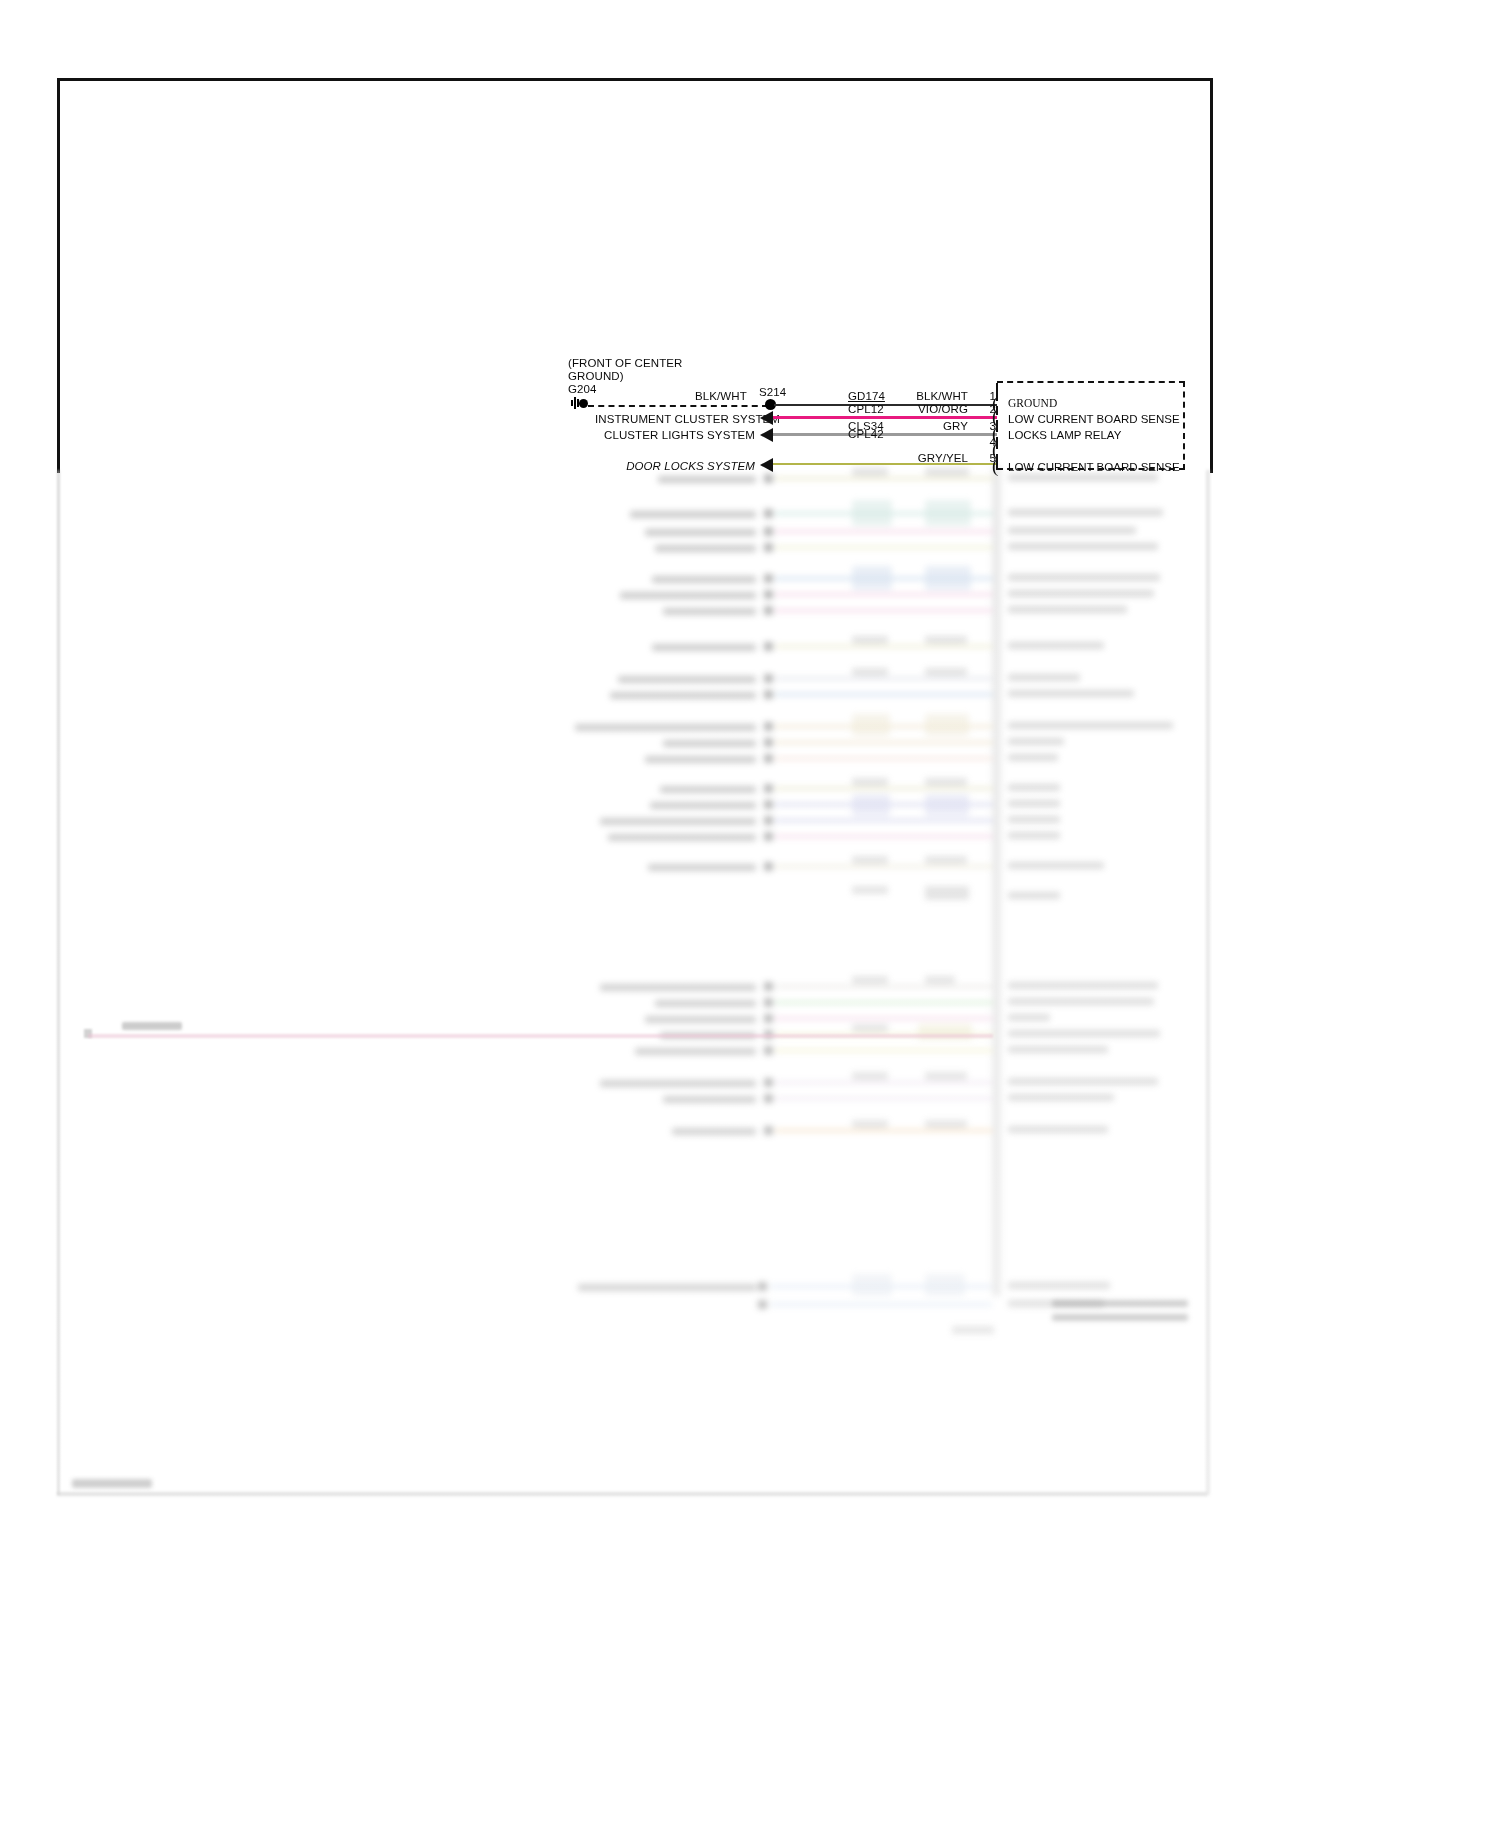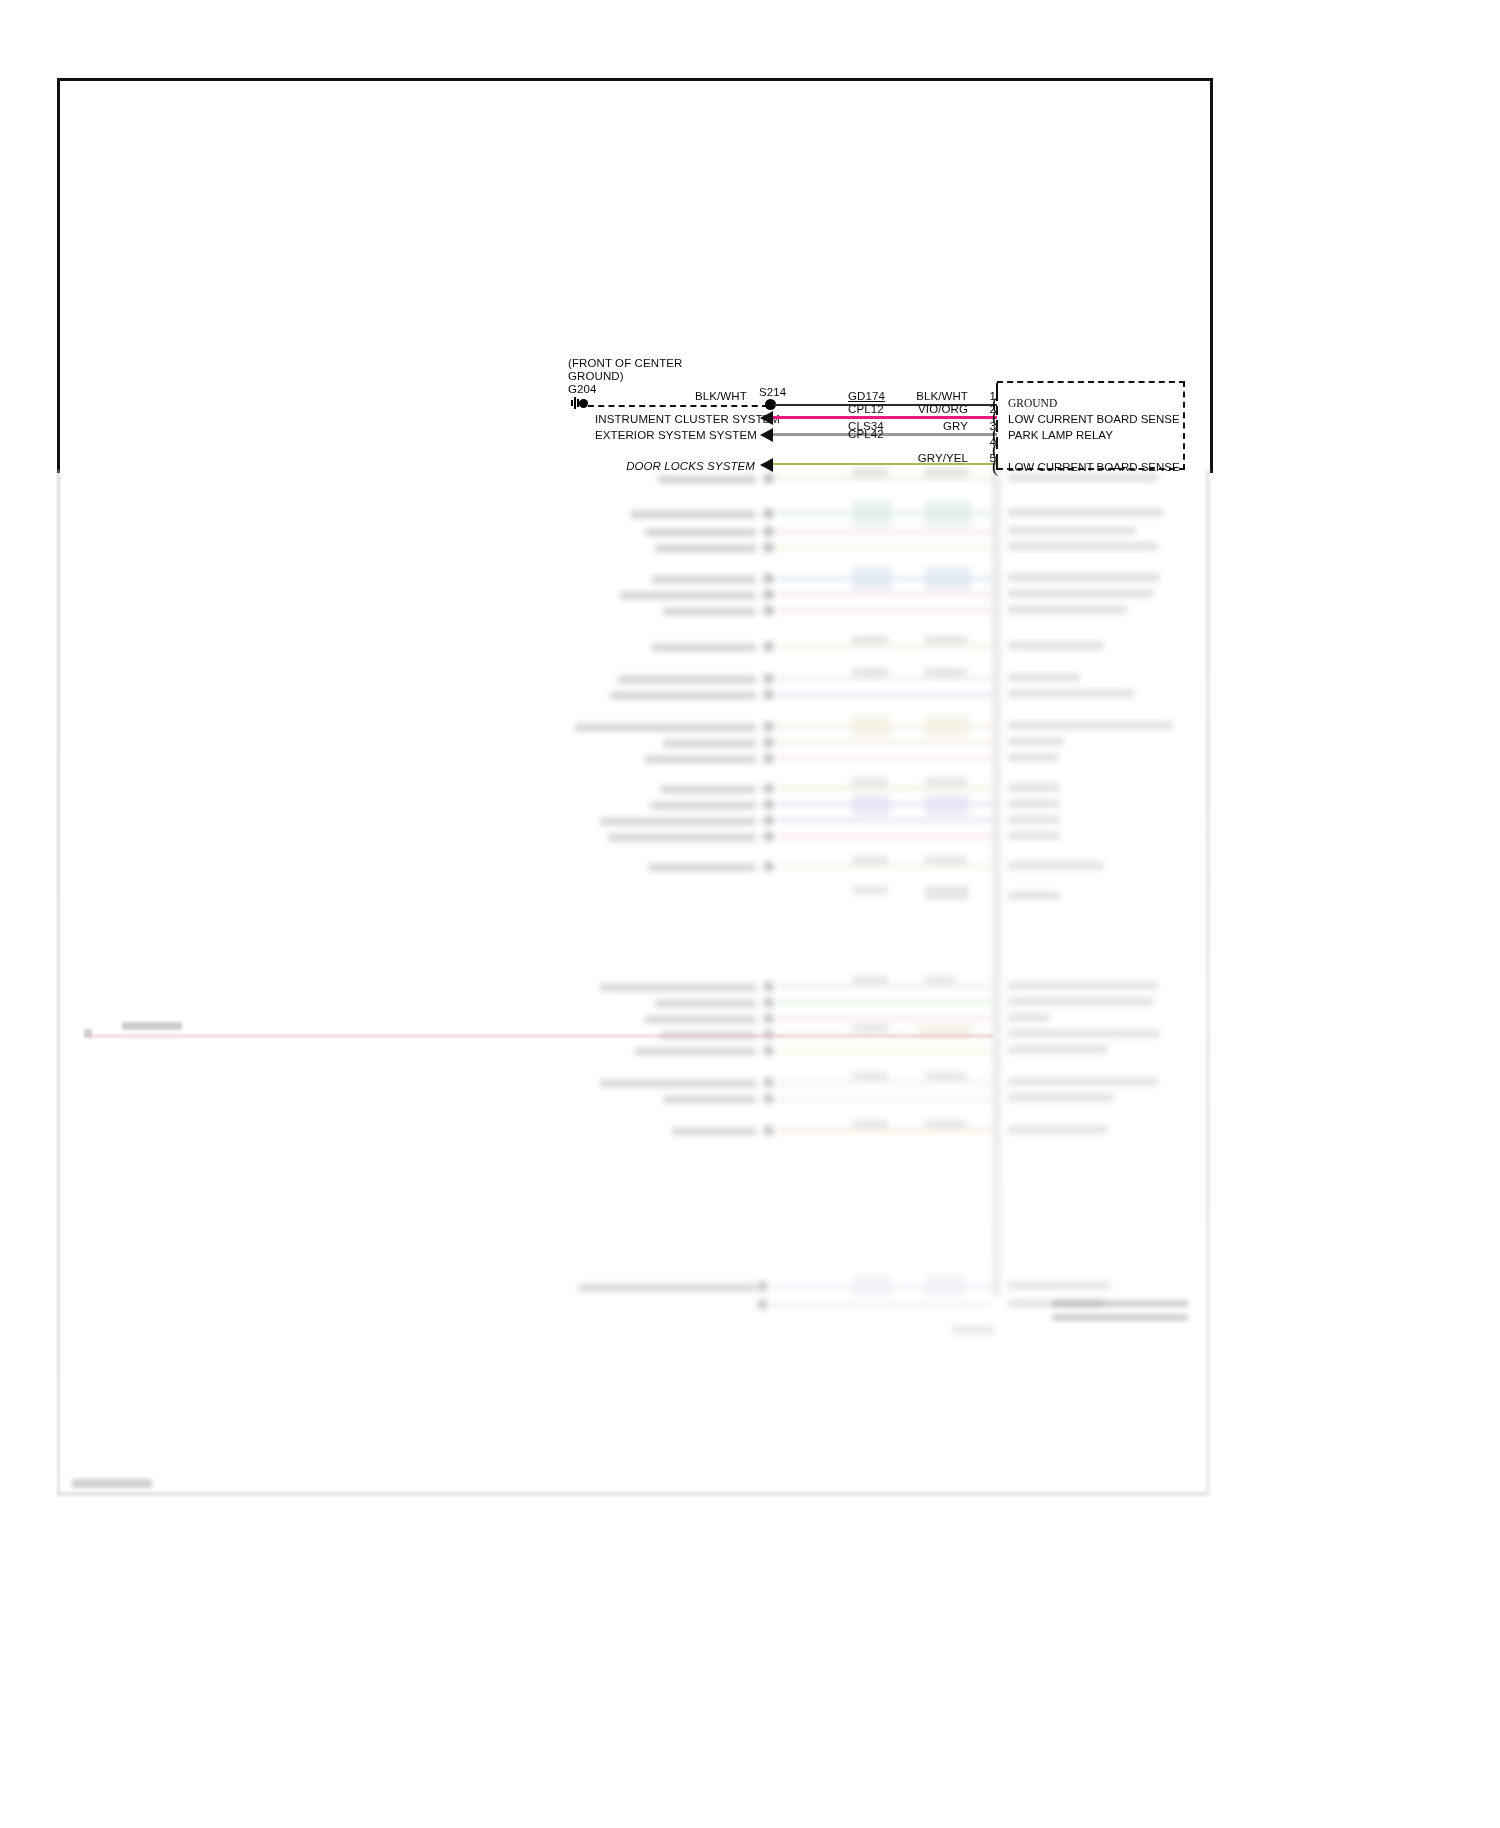--- a/index.html
+++ b/index.html
@@ -339,28 +339,28 @@
 
     <div class="txt r" style="left:595px;top:413px;width:160px;">INSTRUMENT CLUSTER SYSTEM</div>
     <div class="arrow" style="left:760px;top:411px;"></div>
     <div class="wire mag" style="left:773px;top:416px;width:224px;"></div>
     <div class="txt" style="left:848px;top:403px;">CPL12</div>
     <div class="txt r" style="left:893px;top:403px;width:75px;">VIO/ORG</div>
     <div class="pin-no" style="left:972px;top:403px;">2</div>
     <div class="pin-br" style="left:992px;top:407px;">(</div>
     <div class="pin-desc" style="left:1008px;top:413px;">LOW CURRENT BOARD SENSE</div>
 
-    <div class="txt r" style="left:595px;top:429px;width:160px;">EXTERIOR SYSTEM SYSTEM</div>
+    <div class="txt r" style="left:595px;top:429px;width:160px;">CLUSTER LIGHTS SYSTEM</div>
     <div class="arrow" style="left:760px;top:428px;"></div>
     <div class="wire gry" style="left:773px;top:433px;width:224px;"></div>
     <div class="txt" style="left:848px;top:420px;">CLS34</div>
     <div class="txt r" style="left:893px;top:420px;width:75px;">GRY</div>
     <div class="pin-no" style="left:972px;top:420px;">3</div>
     <div class="pin-br" style="left:992px;top:424px;">(</div>
-    <div class="pin-desc" style="left:1008px;top:429px;">PARK LAMP RELAY</div>
+    <div class="pin-desc" style="left:1008px;top:429px;">LOCKS LAMP RELAY</div>
 
     <div class="pin-no" style="left:972px;top:436px;">4</div>
     <div class="pin-br" style="left:992px;top:440px;">(</div>
     <div class="pin-desc" style="left:1008px;top:445px;"></div>
 
     <div class="txt r" style="left:595px;top:460px;width:160px;font-style:italic;">DOOR LOCKS SYSTEM</div>
     <div class="arrow" style="left:760px;top:458px;"></div>
     <div class="wire oli" style="left:773px;top:463px;width:224px;"></div>
     <div class="txt" style="left:848px;top:428px;">CPL42</div>
     <div class="txt r" style="left:893px;top:452px;width:75px;">GRY/YEL</div>

